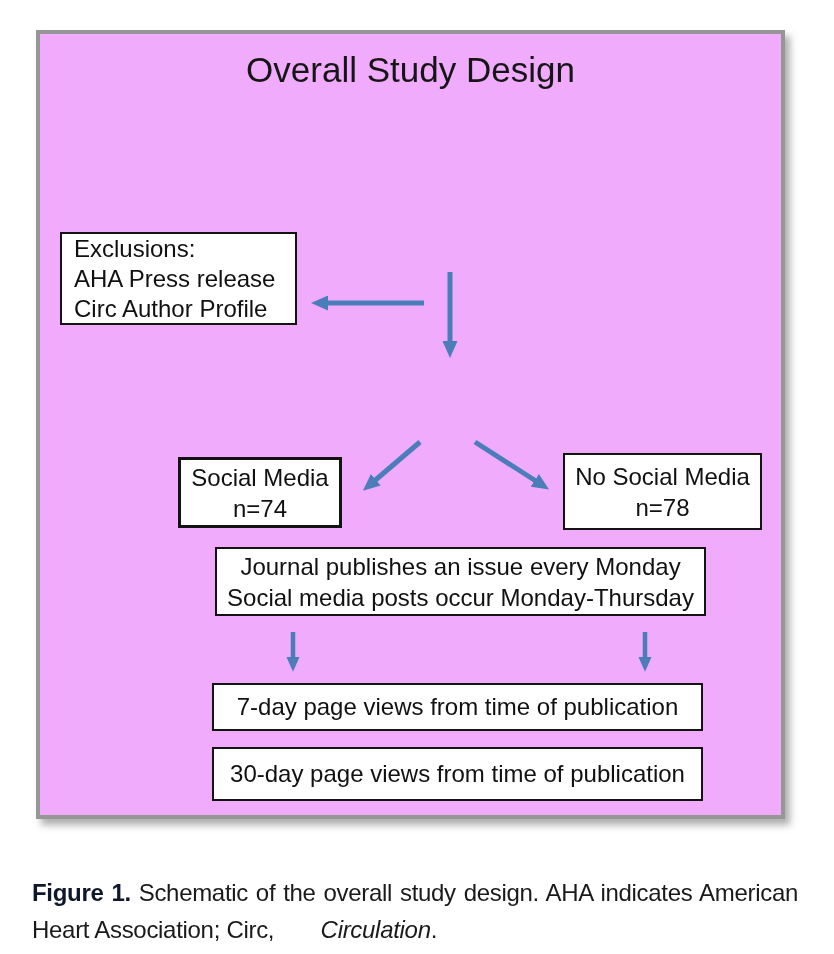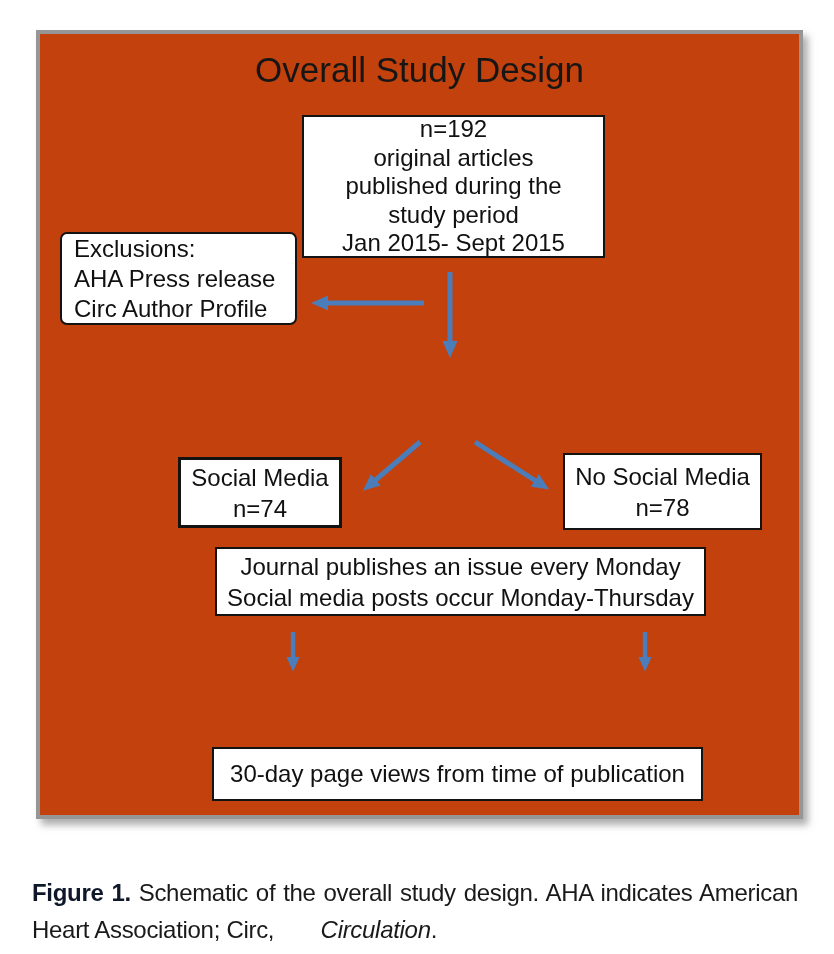--- a/index.html
+++ b/index.html
@@ -16,24 +16,23 @@
     --arrow-color: #4b7dba;
     overflow: hidden;
   }
   .frame {
     position: absolute;
     left: 36px;
     top: 30px;
     width: 741px;
     height: 781px;
     border: 4px solid #969696;
-    background: #c2410c;
+    background: #f0abfc;
     box-shadow: 5px 6px 7px rgba(110,110,110,0.55);
     box-sizing: content-box;
-    padding-left: 18px;
   }
   .frame-inner {
     position: absolute;
     left: 0; top: 0; right: 0; bottom: 0;
   }
   .diagram-title {
     position: absolute;
     left: 0;
     top: 16px;
     width: 100%;
@@ -52,21 +51,21 @@
     justify-content: center;
     text-align: center;
     font-size: 24px;
     line-height: 28.5px;
     white-space: pre-line;
     box-sizing: border-box;
   }
   .box-articles   { left: 262px; top: 81px;  width: 303px; height: 143px; }
   .box-exclusions { left: 20px;  top: 198px; width: 237px; height: 93px;
                     justify-content: flex-start; text-align: left;
-                    padding-left: 12px; line-height: 30px; border-radius: 7px; }
+                    padding-left: 12px; line-height: 30px; }
   .box-randomized { left: 225px; top: 334px; width: 373px; height: 54px; }
   .box-social     { left: 138px; top: 423px; width: 164px; height: 71px;
                     border-width: 3px; line-height: 31px; }
   .box-no-social  { left: 523px; top: 419px; width: 199px; height: 77px;
                     line-height: 31px; }
   .box-schedule   { left: 175px; top: 513px; width: 491px; height: 69px;
                     line-height: 31px; }
   .box-views7     { left: 172px; top: 649px; width: 491px; height: 48px; }
   .box-views30    { left: 172px; top: 713px; width: 491px; height: 54px; }
 
@@ -102,40 +101,36 @@
   }
   .caption-italic { font-style: italic; margin-left: 40px; }
 </style>
 </head>
 <body style="--arrow-color: #4b7dba;">
 
 <div class="frame">
   <div class="frame-inner">
     <div class="diagram-title">Overall Study Design</div>
 
-    <div class="dbox box-articles">n=192
-original articles
-published during the
-study period
-Jan 2015- Sept 2015</div>
 
     <div class="dbox box-exclusions">Exclusions:
 AHA Press release
 Circ Author Profile</div>
 
 
     <div class="dbox box-social">Social Media
 n=74</div>
 
     <div class="dbox box-no-social">No Social Media
 n=78</div>
 
     <div class="dbox box-schedule">Journal publishes an issue every Monday
 Social media posts occur Monday-Thursday</div>
 
+    <div class="dbox box-views7">7-day page views from time of publication</div>
 
     <div class="dbox box-views30">30-day page views from time of publication</div>
   </div>
 </div>
 
 <svg class="arrows-layer" viewBox="0 0 834 954">
   <defs>
     <marker id="ah" markerWidth="3.4" markerHeight="3" refX="1" refY="1.5" orient="auto" markerUnits="strokeWidth">
       <path class="arrowhead-shape" d="M0,0 L3.4,1.5 L0,3 Z"></path>
     </marker>

